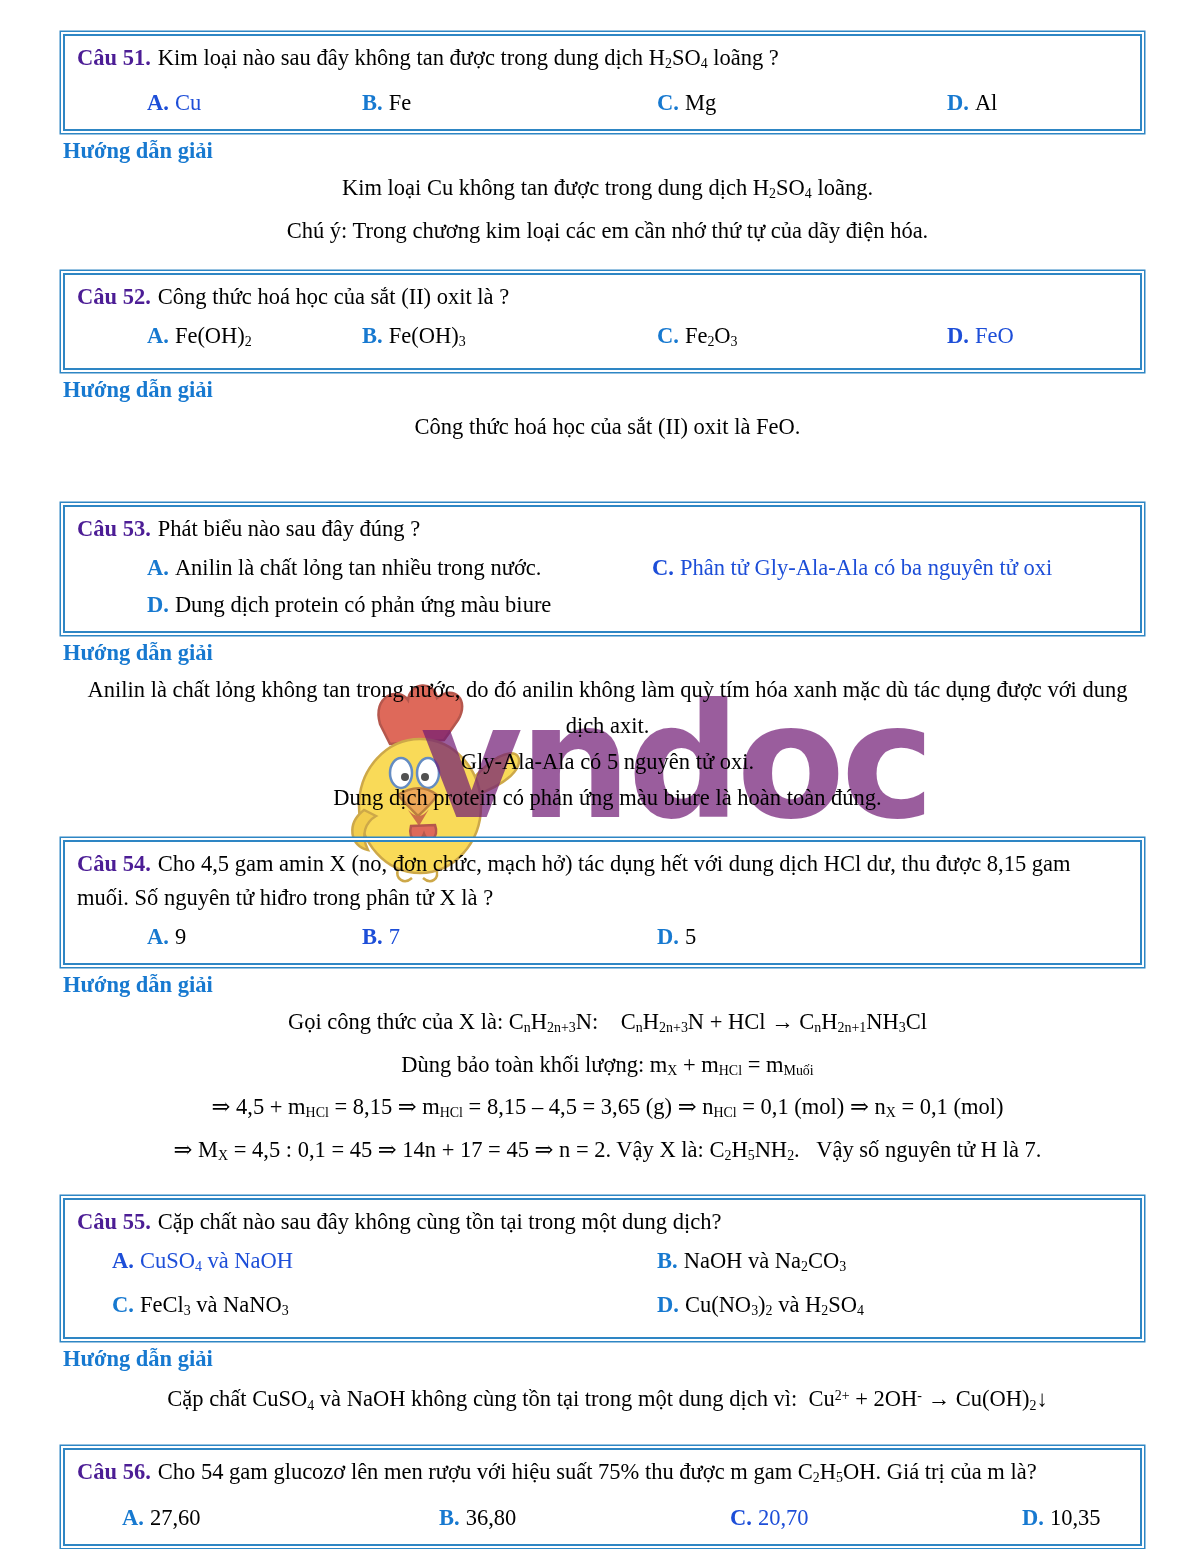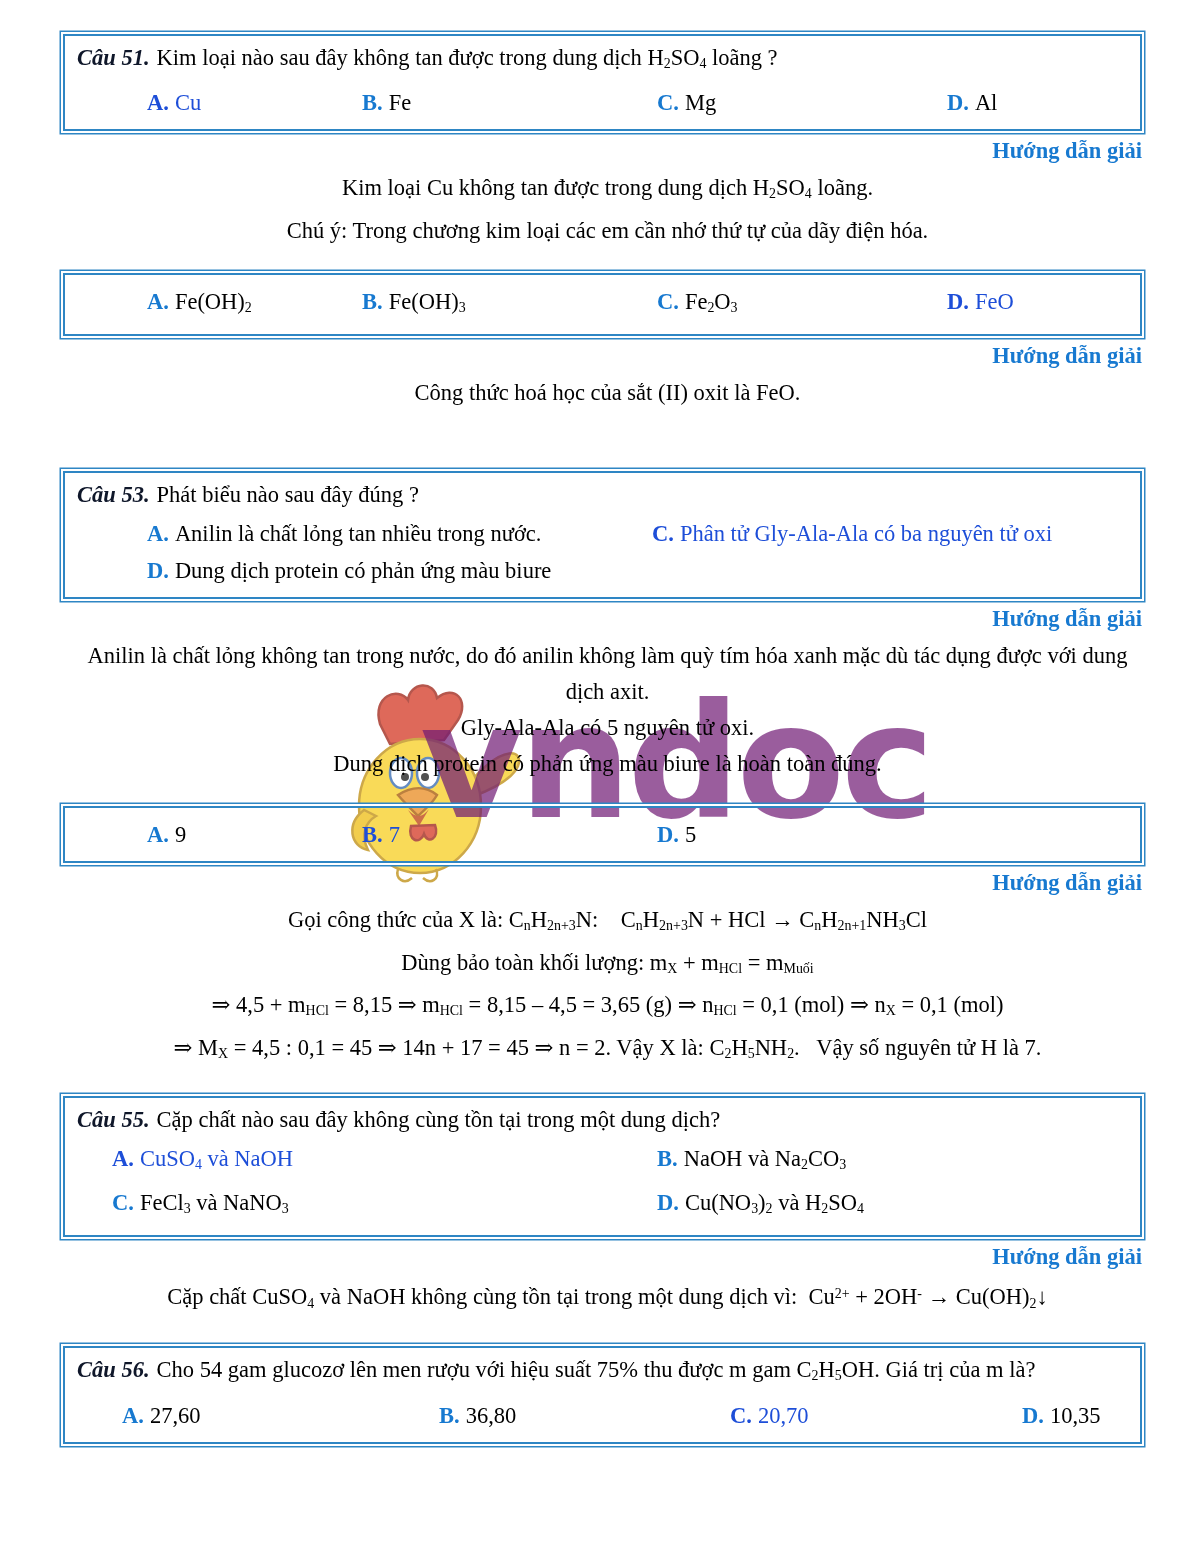--- a/index.html
+++ b/index.html
@@ -17,31 +17,31 @@
     opacity:.7;
   }
   
   .content { position:relative; z-index:1; padding:30px 58px 0 63px; }
   .qbox {
     border:2.5px solid #2E86C4;
     box-shadow:0 0 0 2px #fff, 0 0 0 3.5px #2E86C4;
     padding:5px 12px 8px; margin:4px 0 2px;
   }
   .qtitle { line-height:34px; }
-  .qlabel { color:#0f172a; font-weight:bold;font-style:italic; }
+  .qlabel { color:#4c1d95; font-weight:bold; }
   .qtext  { margin-left:7px; }
   .opts { margin-top:3px; line-height:37px; }
   .opts.four-col      { display:grid; grid-template-columns:215px 295px 290px 1fr; padding-left:70px; }
   .opts.four-col-wide { display:grid; grid-template-columns:317px 291px 292px 1fr; padding-left:45px; }
   .opts.two-col-indent{ display:grid; grid-template-columns:505px 1fr; padding-left:70px; }
   .opts.two-col-flush { display:grid; grid-template-columns:545px 1fr; padding-left:35px; }
   .opt-letter { color:#1779D0; font-weight:bold; }
   .opt-text { margin-left:6px; }
   .opt.correct, .opt.correct .opt-letter { color:#1d4ed8; }
-  .sol-heading { text-align:right; color:#1779D0; font-weight:bold; line-height:34px; margin:3px 0 2px; }
+  .sol-heading { text-align:left; color:#1779D0; font-weight:bold; line-height:34px; margin:3px 0 2px; }
   .solution { padding-left:10px; margin-bottom:24px; }
   .sol-line { margin:0; line-height:36px;text-align:center; }
   sub { font-size:.62em; vertical-align:-0.25em; }
   sup { font-size:.62em; vertical-align:.45em; }
 </style>
 </head>
 <body>
 
 <div class="page">
 
@@ -91,20 +91,23 @@
     </div>
     <div class="sol-heading">Hướng dẫn giải</div>
     <div class="solution">
           <p class="sol-line">Kim loại Cu không tan được trong dung dịch H<sub>2</sub>SO<sub>4</sub> loãng.</p>
           <p class="sol-line">Chú ý: Trong chương kim loại các em cần nhớ thứ tự của dãy điện hóa.</p>
         </div>
   </section>
 
   <section class="question">
     <div class="qbox">
+      <div class="qtitle">
+        <span class="qlabel">Câu 52.</span><span class="qtext">Công thức hoá học của sắt (II) oxit là ?</span>
+      </div>
       <div class="opts four-col">
   <span class="opt">
     <span class="opt-letter">A.</span><span class="opt-text">Fe(OH)<sub>2</sub></span>
   </span>
 
   <span class="opt">
     <span class="opt-letter">B.</span><span class="opt-text">Fe(OH)<sub>3</sub></span>
   </span>
 
   <span class="opt">
@@ -146,20 +149,23 @@
     <div class="sol-heading">Hướng dẫn giải</div>
     <div class="solution">
           <p class="sol-line">Anilin là chất lỏng không tan trong nước, do đó anilin không làm quỳ tím hóa xanh mặc dù tác dụng được với dung dịch axit.</p>
           <p class="sol-line">Gly-Ala-Ala có 5 nguyên tử oxi.</p>
           <p class="sol-line">Dung dịch protein có phản ứng màu biure là hoàn toàn đúng.</p>
         </div>
   </section>
 
   <section class="question">
     <div class="qbox">
+      <div class="qtitle">
+        <span class="qlabel">Câu 54.</span><span class="qtext">Cho 4,5 gam amin X (no, đơn chức, mạch hở) tác dụng hết với dung dịch HCl dư, thu được 8,15 gam muối. Số nguyên tử hiđro trong phân tử X là ?</span>
+      </div>
       <div class="opts four-col">
   <span class="opt">
     <span class="opt-letter">A.</span><span class="opt-text">9</span>
   </span>
 
   <span class="opt correct">
     <span class="opt-letter">B.</span><span class="opt-text">7</span>
   </span>
 
 

